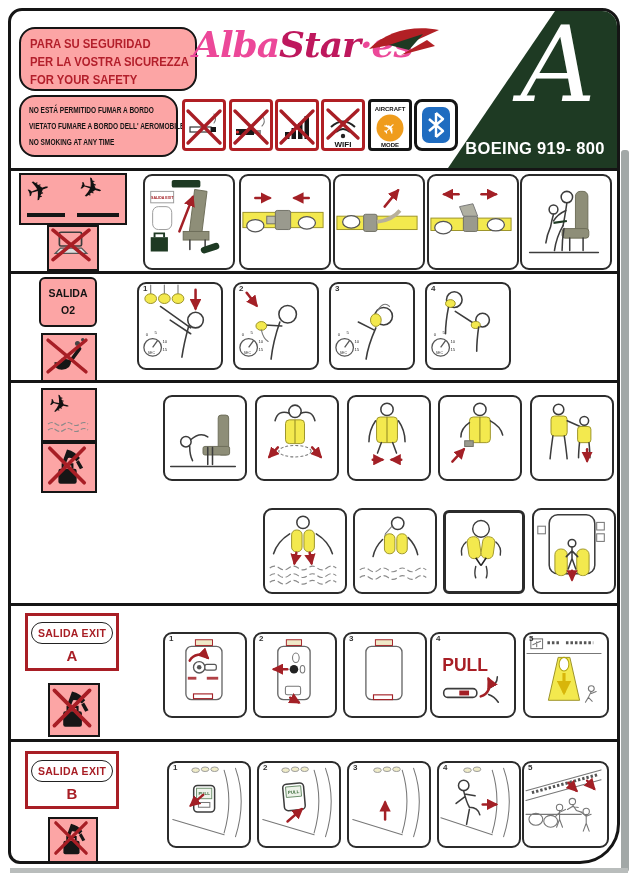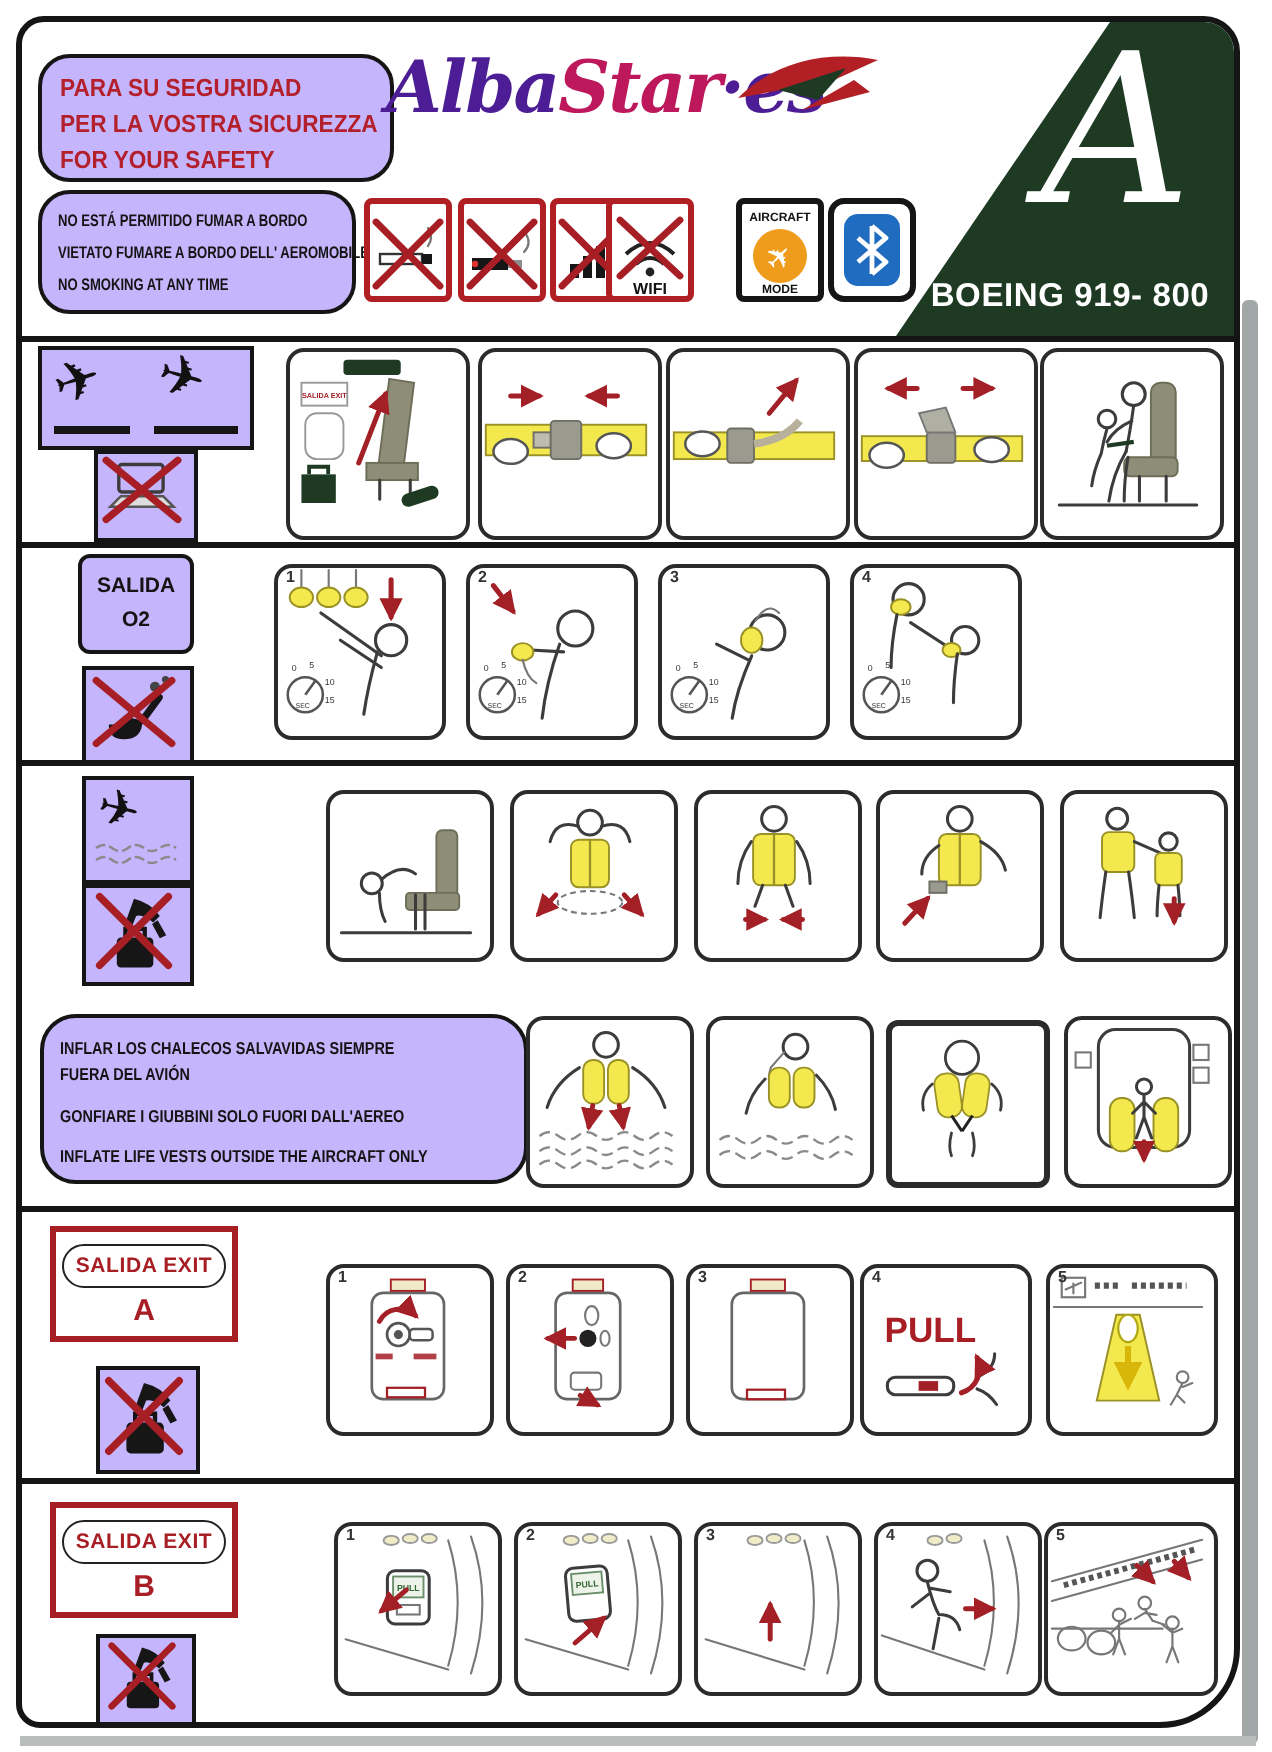--- a/index.html
+++ b/index.html
@@ -2,33 +2,33 @@
 <html><head>
 <meta charset="utf-8">
 <style>
   html,body{margin:0;padding:0}
   body{width:636px;height:876px;position:relative;background:#fff;overflow:hidden;
        font-family:"Liberation Sans",sans-serif;-webkit-font-smoothing:antialiased}
   .abs{position:absolute}
   #card{position:absolute;left:8px;top:8px;width:606px;height:850px;background:#fff;
         border:3px solid #151515;border-radius:14px 18px 40px 12px;overflow:hidden}
   .divider{position:absolute;left:0;width:606px;height:2.5px;background:#151515}
-  .rbox{position:absolute;border:2.5px solid #151515;background:#c4b5fd}
+  .rbox{position:absolute;border:2.5px solid #151515;background:#fca5a5}
   .panel{position:absolute;border:2px solid #2b2b2b;border-radius:9px;background:#fff}
   .panel.thick{border-width:3px;border-radius:6px}
   .pnum{position:absolute;top:1px;left:4px;font-size:8px;font-weight:700;color:#333;line-height:1}
   
   .safety{border-radius:16px;padding:7px 9px;color:#b31f2b;font-weight:700;font-size:12.3px;line-height:1.45}
   .safety .sq{display:block;transform:scaleX(.92);transform-origin:0 0;white-space:nowrap}
   .nosmoke{border-radius:16px;padding:6px 8px;color:#141414;font-weight:700;font-size:8.4px;line-height:1.9}
   .nosmoke .sq{display:block;transform:scaleX(.78);transform-origin:0 0;white-space:nowrap}
   
   .logo{font-family:"DejaVu Serif",serif;font-style:italic;font-weight:700;font-size:36px;
         letter-spacing:-1px;white-space:nowrap;line-height:46px}
-  .lg-g{color:#4c1d95}.lg-r{color:#be185d}
+  .lg-g{color:#ec4899}.lg-r{color:#be185d}
   
   .picon{position:absolute;width:44px;height:52px;background:#fff;border:3px solid #b01f24;border-radius:4px;box-sizing:border-box}
   .picon.black{border-color:#151515}
   
   .brandA{font-family:"DejaVu Serif",serif;font-style:italic;color:#fff;font-size:104px;line-height:1;text-align:center}
   .boeing{color:#fff;font-weight:700;font-size:16.5px;letter-spacing:.3px;text-align:center;white-space:nowrap}
   
   .exitbox{position:absolute;width:94px;height:58px;border:3px solid #a81e25;background:#fff;box-sizing:border-box;text-align:center}
   .exitoval{margin:6px auto 2px auto;width:82px;height:22px;border:1.7px solid #222;border-radius:12px;
             font-size:10.5px;font-weight:700;color:#a81e25;line-height:21px;letter-spacing:.3px;box-sizing:border-box}
@@ -112,21 +112,21 @@
   <div class="picon" style="left:264px;top:88px">
     <svg width="38" height="46" viewBox="0 0 38 46">
       <rect x="7" y="30" width="4.5" height="7" class="blk"></rect>
       <rect x="13.5" y="26" width="4.5" height="11" class="blk"></rect>
       <rect x="20" y="21" width="4.5" height="16" class="blk"></rect>
       <rect x="26.5" y="14" width="4.5" height="23" class="blk"></rect>
       <line x1="3" y1="9" x2="35" y2="41" class="redx"></line>
       <line x1="35" y1="9" x2="3" y2="41" class="redx"></line>
     </svg>
   </div>
-  <div class="picon" style="left:292px;top:88px">
+  <div class="picon" style="left:310px;top:88px">
     <svg width="38" height="46" viewBox="0 0 38 46">
       <path d="M7,25 q12,-11 24,0" stroke="#222" stroke-width="2" fill="none"></path>
       <path d="M12,30 q7,-6 14,0" stroke="#222" stroke-width="2" fill="none"></path>
       <circle cx="19" cy="34" r="2.2" fill="#222"></circle>
       <line x1="4" y1="8" x2="34" y2="36" class="redx"></line>
       <line x1="34" y1="8" x2="4" y2="36" class="redx"></line>
       <text x="19" y="45" text-anchor="middle" font-size="8" font-weight="bold" fill="#111">WIFI</text>
     </svg>
   </div>
   <div class="picon black" style="left:357px;top:88px">
@@ -398,28 +398,20 @@
       <rect x="20" y="19" width="17" height="21" rx="3.5" class="fy"></rect>
       <path d="M37,24 L53,31" class="ln"></path>
       <path d="M22,40 q-2,14 -3,24 M34,40 q2,14 3,24" class="ln"></path>
       <circle cx="55" cy="24" r="4.6" class="ln" fill="#fff"></circle>
       <rect x="48" y="30" width="14" height="17" rx="3" class="fy"></rect>
       <path d="M50,47 q-1,10 -1,16 M60,47 q1,10 1,16" class="ln"></path>
       <line x1="58" y1="54" x2="58" y2="66" class="red" marker-end="url(#ah)"></line>
     </svg>
   </div>
 
-  <div class="rbox inflate" style="left:9px;top:496px;width:244px;height:85px;box-sizing:border-box">
-    <span class="sq">INFLAR LOS CHALECOS SALVAVIDAS SIEMPRE</span>
-    <span class="sq">FUERA DEL AVIÓN</span>
-    <div class="gap"></div>
-    <span class="sq">GONFIARE I GIUBBINI SOLO FUORI DALL'AEREO</span>
-    <div class="gap"></div>
-    <span class="sq">INFLATE LIFE VESTS OUTSIDE THE AIRCRAFT ONLY</span>
-  </div>
 
   <div class="panel" style="left:252px;top:497px;width:80px;height:82px">
     <svg width="76" height="78" viewBox="0 0 80 80">
       <circle cx="40" cy="12" r="6.5" class="ln" fill="#fff"></circle>
       <rect x="28" y="20" width="11" height="23" rx="5" class="fy"></rect>
       <rect x="41" y="20" width="11" height="23" rx="5" class="fy"></rect>
       <path d="M26,24 q-13,8 -17,21 M54,24 q13,8 17,21" class="ln"></path>
       <line x1="33" y1="44" x2="31" y2="55" class="red" marker-end="url(#ah)"></line>
       <line x1="47" y1="44" x2="49" y2="55" class="red" marker-end="url(#ah)"></line>
       <path d="M5,60 q5,-4 10,0 t10,0 t10,0 t10,0 t10,0 t10,0 t10,0" class="wave" stroke-dasharray="6 3"></path>

